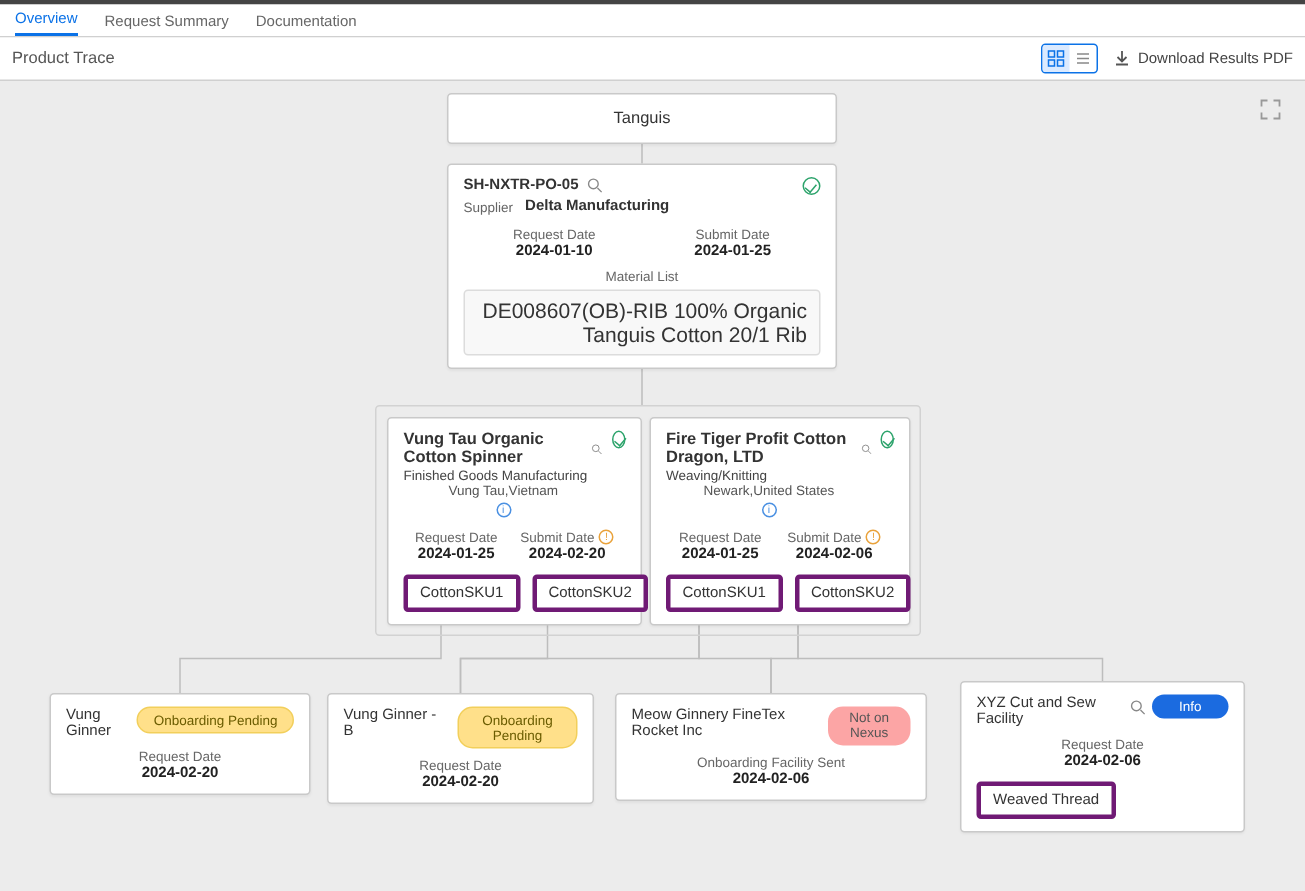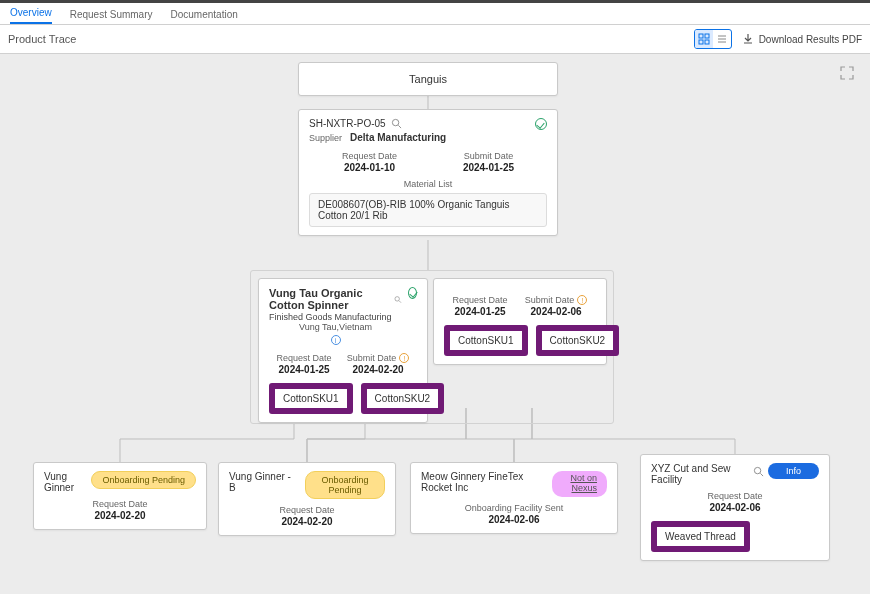--- a/index.html
+++ b/index.html
@@ -23,26 +23,26 @@
   .node { position:absolute; background:#fff; border:1px solid #c9c9c9; border-radius:3px; padding:8px 10px; font-size:10px; color:#333; box-shadow:0 1px 2px rgba(0,0,0,0.05); }
   .node .head { display:flex; justify-content:space-between; align-items:flex-start; gap:6px; }
   .node h4 { font-size:11px; font-weight:600; margin-bottom:1px; }
   .node .sub { font-size:9px; color:#444; }
   .node .loc { font-size:9px; color:#555; display:flex; align-items:center; gap:3px;flex-direction:column; }
   .node .dates { display:flex; justify-content:space-around; margin-top:8px; }
   .node .dates > div { text-align:center; }
   .node .lbl { font-size:9px; color:#666; display:flex; align-items:center; gap:3px; justify-content:center;}
   .node .val { font-size:10px; font-weight:600; color:#222; margin-top:1px; }
   .chiprow { display:flex; gap:8px; margin-top:8px; }
-  .chip { border:6px solid #701a75; border-radius:3px; padding:4px 8px; font-size:10px; background:#fff; }
+  .chip { border:3px solid #701a75; border-radius:3px; padding:4px 8px; font-size:10px; background:#fff; }
   .matlist { font-size:9px; color:#666; margin-top:6px; margin-bottom:4px;text-align:center; }
-  .material { border:1px solid #dcdcdc; background:#f8f8f8; border-radius:3px; padding:5px 8px; font-size:10px; text-align:left; margin-top:2px; }
+  .material { border:1px solid #dcdcdc; background:#f8f8f8; border-radius:3px; padding:5px 8px; font-size:14px; text-align:right; margin-top:2px; }
   .badge { display:inline-block; border-radius:10px; padding:3px 10px; font-size:9px; white-space:nowrap; }
   .badge.yellow { background:#ffe08a; color:#6b5c00; border:1px solid #f2cf5b; }
-  .badge.gray { background:#f0abfc; color:#555; text-align:right; line-height:1.1;text-decoration:underline;}
+  .badge.gray { background:#fca5a5; color:#555; text-align:center; line-height:1.1;}
   .badge.blue { background:#1b6be0; color:#fff; padding:3px 18px;}
   .mini-icon { width:12px; height:12px; display:inline-block; }
   .info-dot { display:inline-flex; width:10px; height:10px; border:1px solid #4a90e2; color:#4a90e2; border-radius:50%; font-size:7px; align-items:center; justify-content:center; }
   .warn-dot { display:inline-flex; width:10px; height:10px; border:1px solid #e9a23b; color:#e9a23b; border-radius:50%; font-size:7px; align-items:center; justify-content:center; }
   .ok-circle { width:12px; height:12px; border:1.5px solid #2ca36b; border-radius:50%; position:relative; }
   .ok-circle::after { content:''; position:absolute; left:2px; top:2px; width:4px; height:6px; border-right:1.5px solid #2ca36b; border-bottom:1.5px solid #2ca36b; transform:rotate(40deg); }
   .mag { width:11px; height:11px; }
   .root-node { left:298px; top:8px; width:260px; text-align:center; padding:10px; font-size:11px; }
   .po-node  { left:298px; top:55px; width:260px; }
   .sp1-node { left:258px; top:224px; width:170px; }
@@ -114,21 +114,21 @@
         </svg>
     </div>
 
     <div class="node root-node">
       <span>Tanguis</span>
     </div>
 
     <div class="node po-node">
       <div class="head">
         <div style="display:flex;align-items:center;gap:5px;">
-          <span style="font-weight:400;">SH-NXTR-PO-05</span>
+          <span style="font-weight:700;">SH-NXTR-PO-05</span>
           <svg class="mag" viewBox="0 0 12 12">
               <circle cx="5" cy="5" r="3.5" fill="none" stroke="#888"></circle>
               <line x1="8" y1="8" x2="11" y2="11" stroke="#888"></line>
             </svg>
         </div>
         <span class="ok-circle"></span>
       </div>
       <div style="display:flex;gap:8px;margin-top:2px;">
         <span class="lbl">Supplier</span>
         <span style="font-size:10px;font-weight:600;">Delta Manufacturing</span>
@@ -180,20 +180,37 @@
             <div class="val">2024-02-20</div>
           </div>
       </div>
       <div class="chiprow">
         <div class="chip">CottonSKU1</div>
         <div class="chip">CottonSKU2</div>
       </div>
     </div>
 
     <div class="node sp2-node">
+      <div class="head">
+        <div>
+          <h4 style="display:flex;align-items:center;gap:3px;">
+              <span>Fire Tiger Profit Cotton Dragon, LTD</span>
+              <svg class="mag" viewBox="0 0 12 12">
+                <circle cx="5" cy="5" r="3.5" fill="none" stroke="#888"></circle>
+                <line x1="8" y1="8" x2="11" y2="11" stroke="#888"></line>
+              </svg>
+            </h4>
+          <div class="sub">Weaving/Knitting</div>
+          <div class="loc">
+              <span>Newark,United States</span>
+              <span class="info-dot">i</span>
+            </div>
+        </div>
+        <span class="ok-circle"></span>
+      </div>
       <div class="dates">
         <div>
             <div class="lbl">Request Date</div>
             <div class="val">2024-01-25</div>
           </div>
         <div>
             <div class="lbl">
               <span>Submit Date</span>
               <span class="warn-dot">!</span>
             </div>

